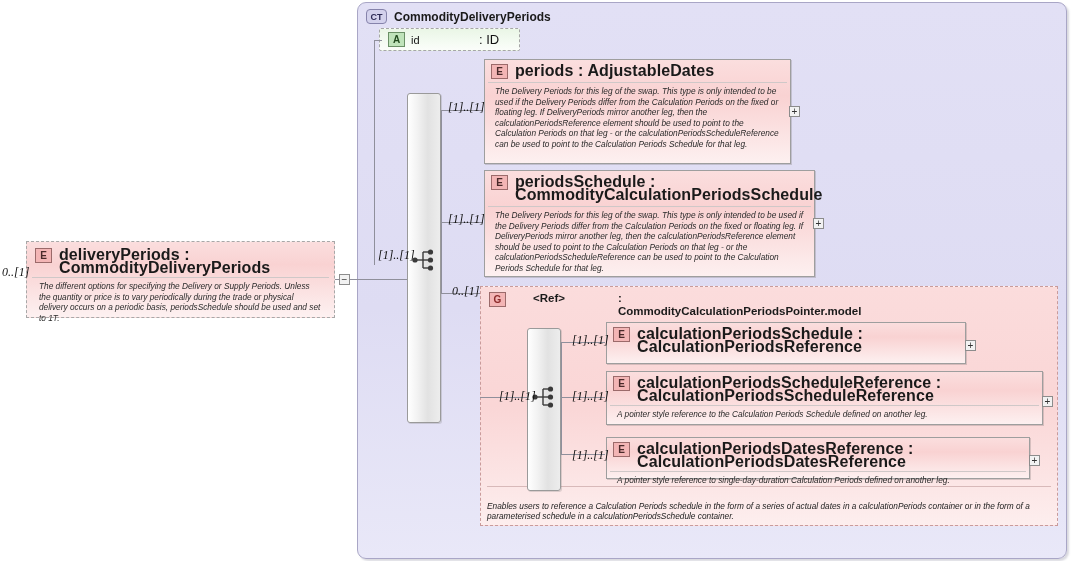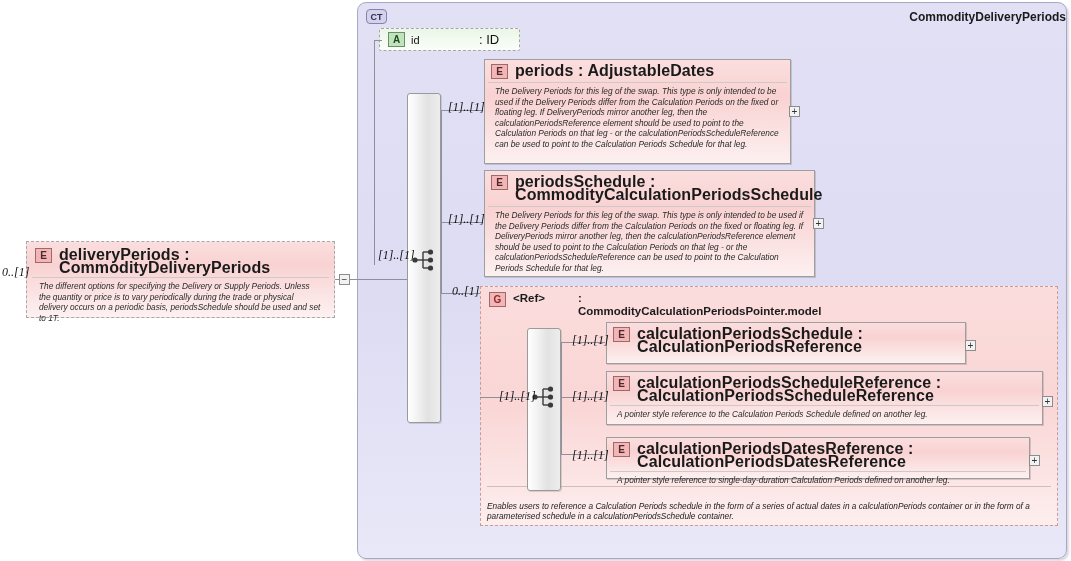--- a/index.html
+++ b/index.html
@@ -57,21 +57,20 @@
   
   .ct-container{
     background:linear-gradient(180deg,#e2e0f5 0%, #dedcf3 55%, #e9e8f8 100%);
     border:1px solid #a9a6c6;
     border-radius:9px;
     box-shadow:2px 2px 2px rgba(130,130,150,.30);
   }
   .ct-head{
     display:flex;align-items:center;gap:7px;
     padding:6px 0 0 8px;
-    justify-content:space-between;
   }
   .ct-head .name{font-size:12px;font-weight:bold;color:#1a1a1a;}
   .ct-foot{
     position:absolute;left:6px;right:6px;bottom:4px;
     border-top:1px solid #b4b1cd;
     padding-top:3px;
     font-size:8.3px;font-style:italic;color:#222;
   }
 
   
@@ -87,21 +86,21 @@
 
   
   .group-ref{
     background:linear-gradient(180deg,#fbdcdc 0%, #fad6d6 50%, #fdeeee 100%);
     border:1px dashed #c99b9b;
   }
   .group-ref .gtitle{
     display:flex;align-items:flex-start;gap:7px;
     padding:5px 0 0 8px;
   }
-  .group-ref .gtitle .name{font-size:11.5px;font-weight:bold;color:#1a1a1a;line-height:13px;}
+  .group-ref .gtitle .name{font-size:11.5px;font-weight:bold;color:#1a1a1a;line-height:13px;margin-left:20px;}
   .group-foot{
     position:absolute;left:6px;right:6px;bottom:4px;
     border-top:1px solid #d8b9b9;
     padding-top:14px;
     font-size:8.3px;font-style:italic;color:#222;
   }
 
   
   .opt-wrap{
     border:1px dashed #a8a8a8;

